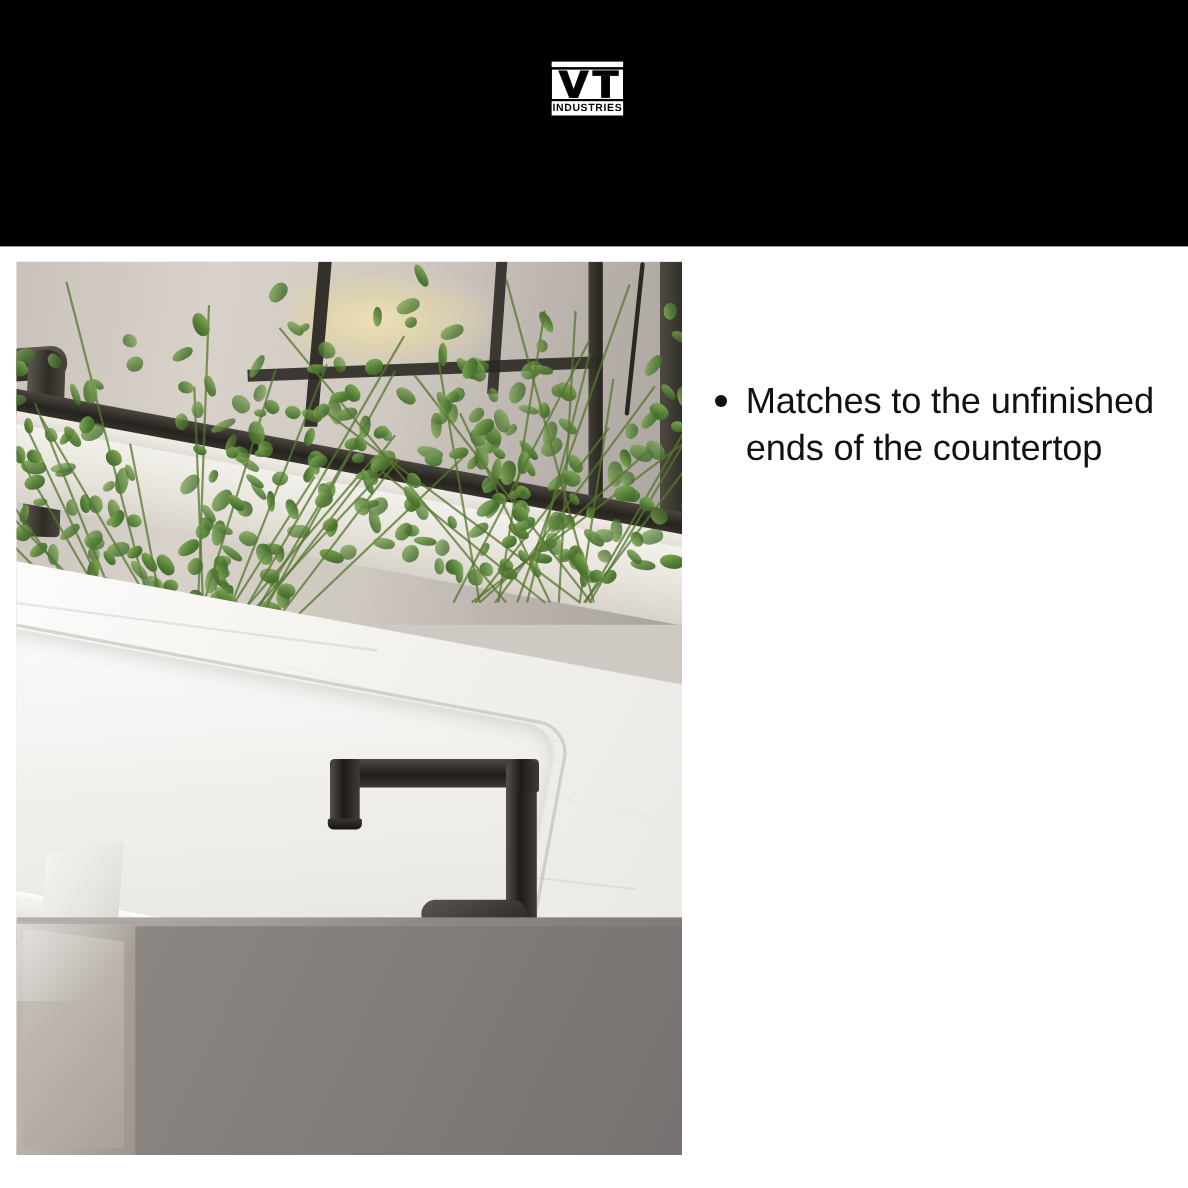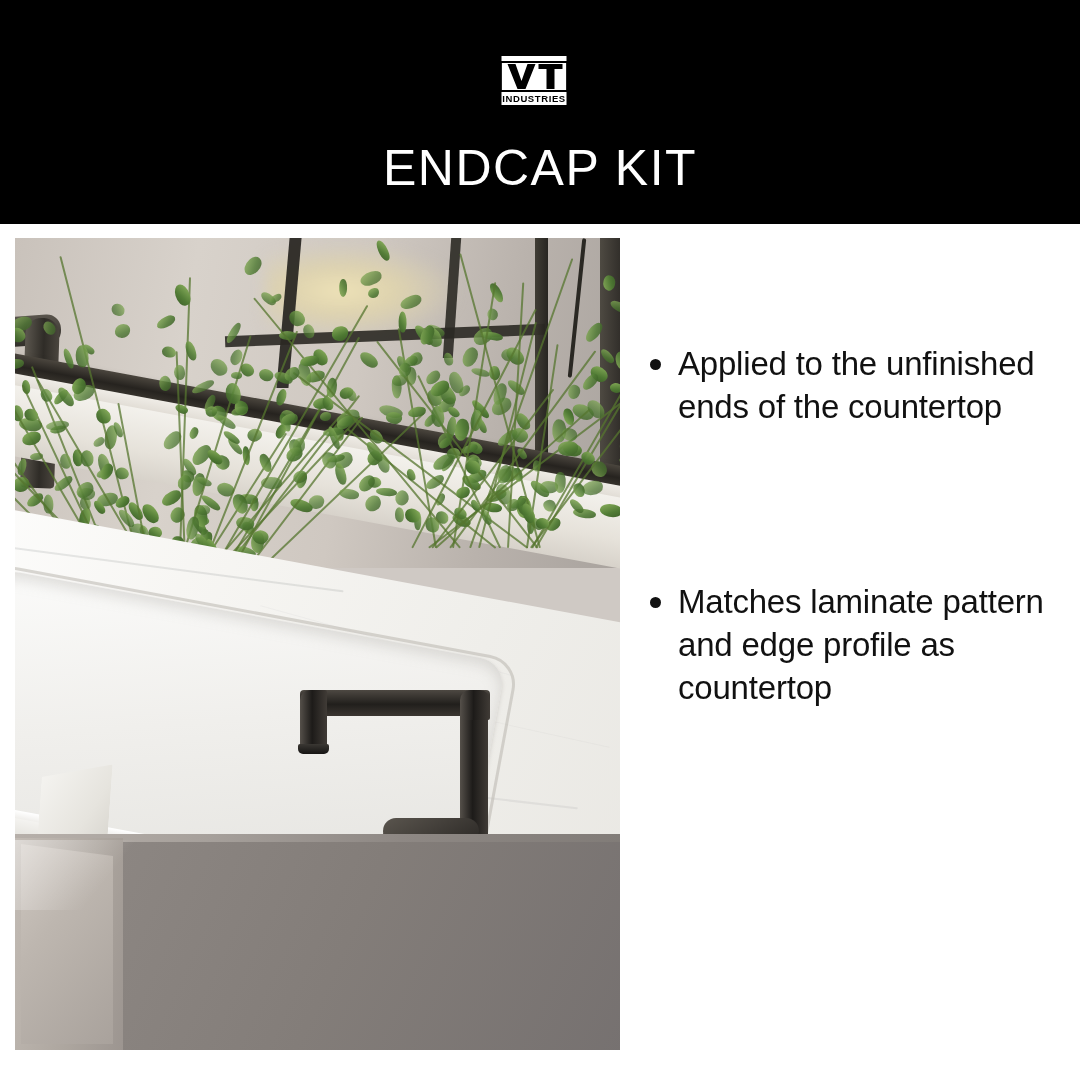--- a/index.html
+++ b/index.html
@@ -286,21 +286,20 @@
           <polygon points="6,1 14,1 20,18 26,1 34,1 24,26 16,26" fill="#000000"></polygon>
           <rect x="37" y="1" width="24" height="5" fill="#000000"></rect>
           <rect x="45" y="6" width="8" height="20" fill="#000000"></rect>
         </svg>
       </div>
       <div class="mark-industries">INDUSTRIES</div>
     </div>
 
   </div>
 
-  <div class="kit-title">ENDCAP KIT</div>
 </div>
 
 <div class="photo-frame">
   <div class="photo-scene">
 
     <div class="wall"></div>
     <div class="window-glow"></div>
     <div class="win-mull-a"></div>
     <div class="win-mull-b"></div>
     <div class="win-rail"></div>
@@ -741,21 +740,17 @@
     <div class="cab-stile"></div>
     <div class="cab-bevel"></div>
     <div class="cab-highlight"></div>
   </div>
 </div>
 
 <div class="bullets">
 
   <div class="bullet-item" id="b0">
     <span class="bullet-dot"></span>
-    <span class="bullet-text">Applied to the unfinished ends of the countertop</span>
+    <span class="bullet-text">Matches to the unfinished ends of the countertop</span>
   </div>
 
-  <div class="bullet-item" id="b1">
-    <span class="bullet-dot"></span>
-    <span class="bullet-text">Matches laminate pattern and edge profile as countertop</span>
-  </div>
 
 </div>
 
 </body></html>

